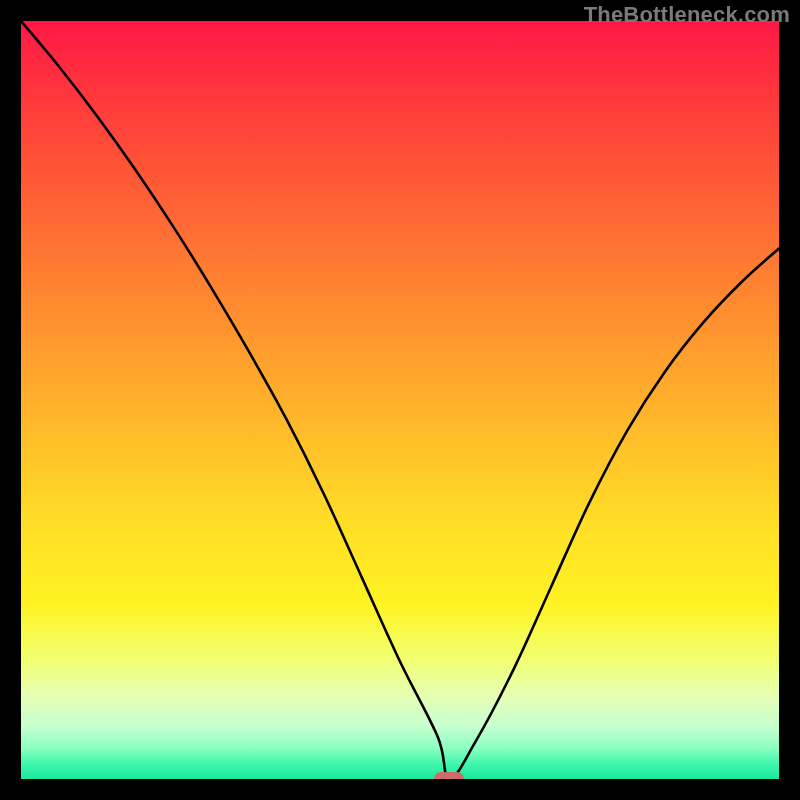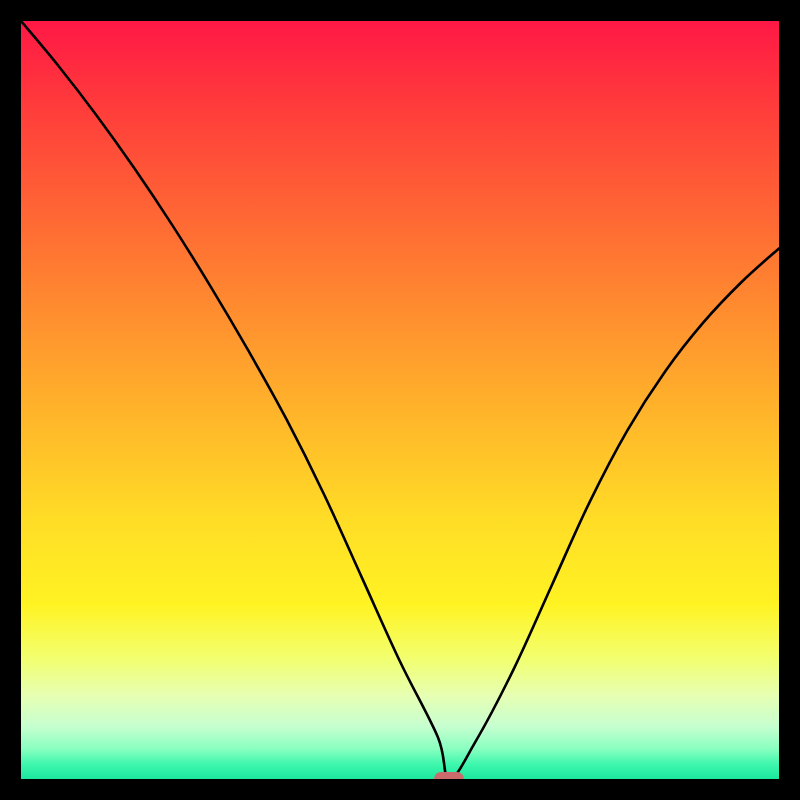--- a/index.html
+++ b/index.html
@@ -61,19 +61,20 @@
     background: #cc6b6b;
     border-radius: 7px;
     transform: translate(-50%, -50%);
     z-index: 5;
   }
 </style>
 </head>
 <body>
 
 <div class="frame">
+  <div class="watermark">TheBottleneck.com</div>
   <div class="plot-area">
     <svg class="curve" viewBox="0 0 758 758" preserveAspectRatio="none">
       <path id="curve-path" fill="none" stroke="#000" stroke-width="2.6" stroke-linejoin="round" stroke-linecap="round" d="M 0.00 0.00 C 6.82 8.19, 24.26 28.43, 37.90 45.48 C 51.54 62.54, 62.16 76.33, 75.80 94.75 C 89.44 113.17, 100.06 128.03, 113.70 147.81 C 127.34 167.59, 137.96 183.51, 151.60 204.66 C 165.24 225.81, 175.86 242.79, 189.50 265.30 C 203.14 287.81, 213.76 305.85, 227.40 329.73 C 241.04 353.61, 251.66 372.03, 265.30 397.95 C 278.94 423.87, 289.56 445.10, 303.20 473.75 C 316.84 502.40, 327.46 527.11, 341.10 557.13 C 354.74 587.15, 365.36 611.86, 379.00 640.51 C 392.64 669.16, 408.03 695.16, 416.90 716.31 C 425.77 737.46, 421.45 757.32, 428.27 758.00 C 435.09 758.68, 443.20 739.88, 454.80 720.10 C 466.40 700.32, 479.06 676.06, 492.70 648.09 C 506.34 620.12, 516.96 594.73, 530.60 564.71 C 544.24 534.69, 554.86 509.30, 568.50 481.33 C 582.14 453.36, 592.76 432.92, 606.40 409.32 C 620.04 385.72, 630.66 369.57, 644.30 350.20 C 657.94 330.82, 668.56 317.65, 682.20 301.68 C 695.84 285.72, 706.46 274.88, 720.10 261.51 C 733.74 248.14, 751.18 233.54, 758.00 227.40"></path>
     </svg>
     <div class="marker" id="min-marker" style="left: 428.27px; top: 758px;"></div>
   </div>
 </div>
 
 </body></html>

